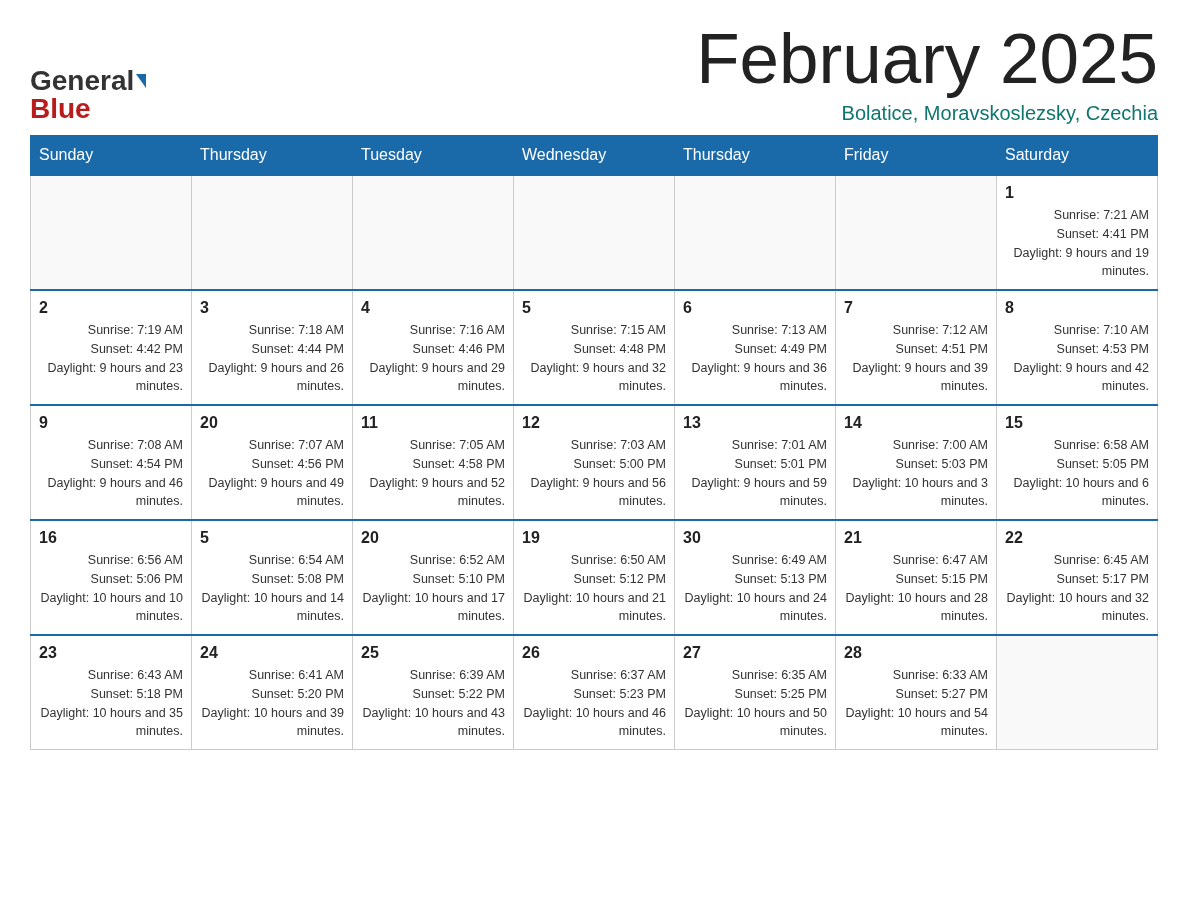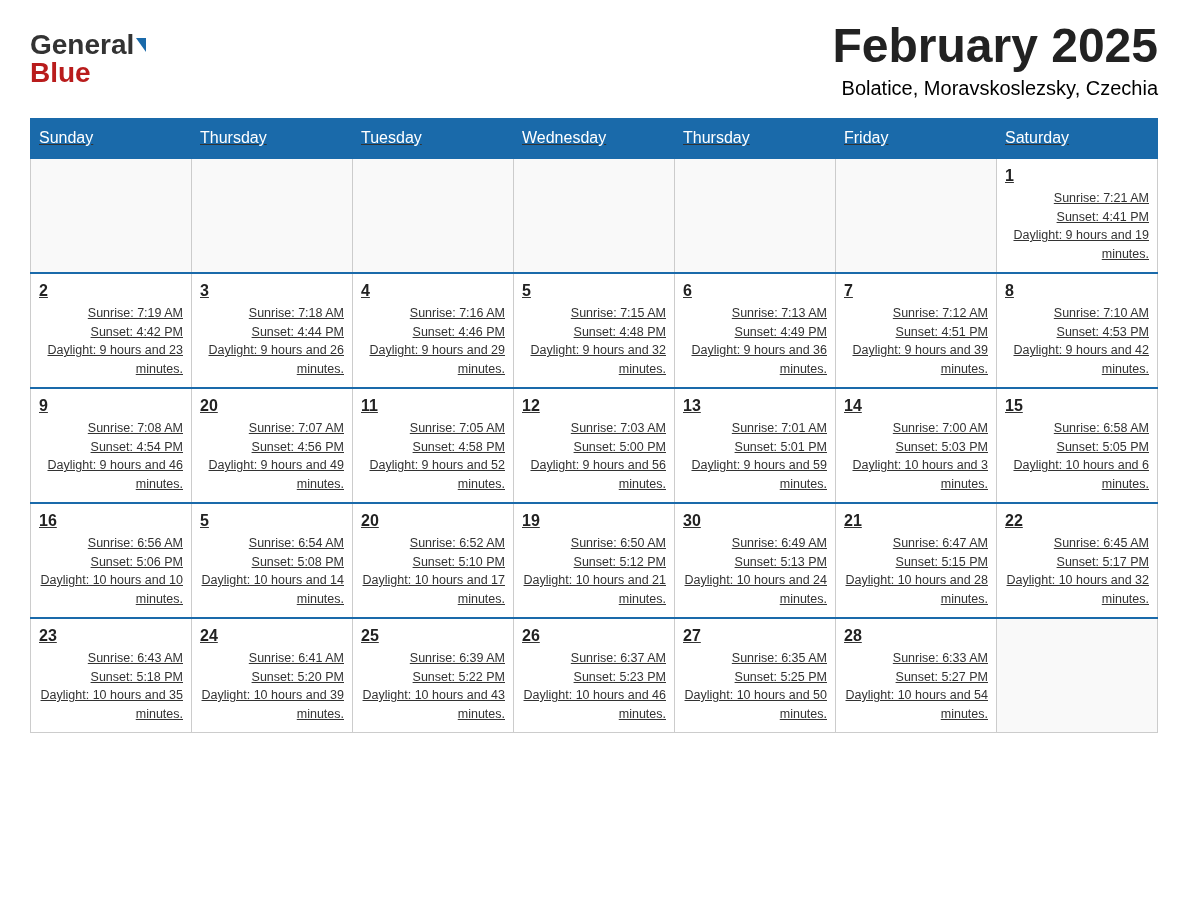--- a/index.html
+++ b/index.html
@@ -7,22 +7,22 @@
       font-family: Arial, sans-serif;
       background: #fff;
       color: #333;
       padding: 20px 30px;
       width: 1188px;
       min-height: 918px;
     }
     .header {
       display: flex;
       justify-content: space-between;
-      align-items: center;
-      margin-bottom: 18px;
+      align-items: flex-end;
+      margin-bottom: 10px;
     }
     .logo {
       display: flex;
       flex-direction: column;
       align-items: flex-start;
     }
     .logo-text {
       font-size: 28px;
       font-weight: bold;
       color: #333;
@@ -45,35 +45,34 @@
     .logo-blue {
       color: #b91c1c;
       font-size: 28px;
       font-weight: bold;
       margin-top: -2px;
     }
     .title-section {
       text-align: right;
     }
     .month-title {
-      font-size: 48px;
-      font-weight: bold;
+      font-size: 71px;
+      font-weight: normal;
       color: #222;
       line-height: 1.1;
     }
     .location {
       font-size: 20px;
-      color: #000000;
+      color: #0f766e;
       margin-top: 4px;
     }
     .calendar {
       width: 100%;
       border-collapse: collapse;
       margin-top: 10px;
-      text-decoration: underline;
     }
     .calendar th {
       background-color: #1a6aaa;
       color: white;
       padding: 10px 8px;
       text-align: left;
       font-size: 16px;
       font-weight: normal;
       border: 1px solid #1a6aaa;
     }

